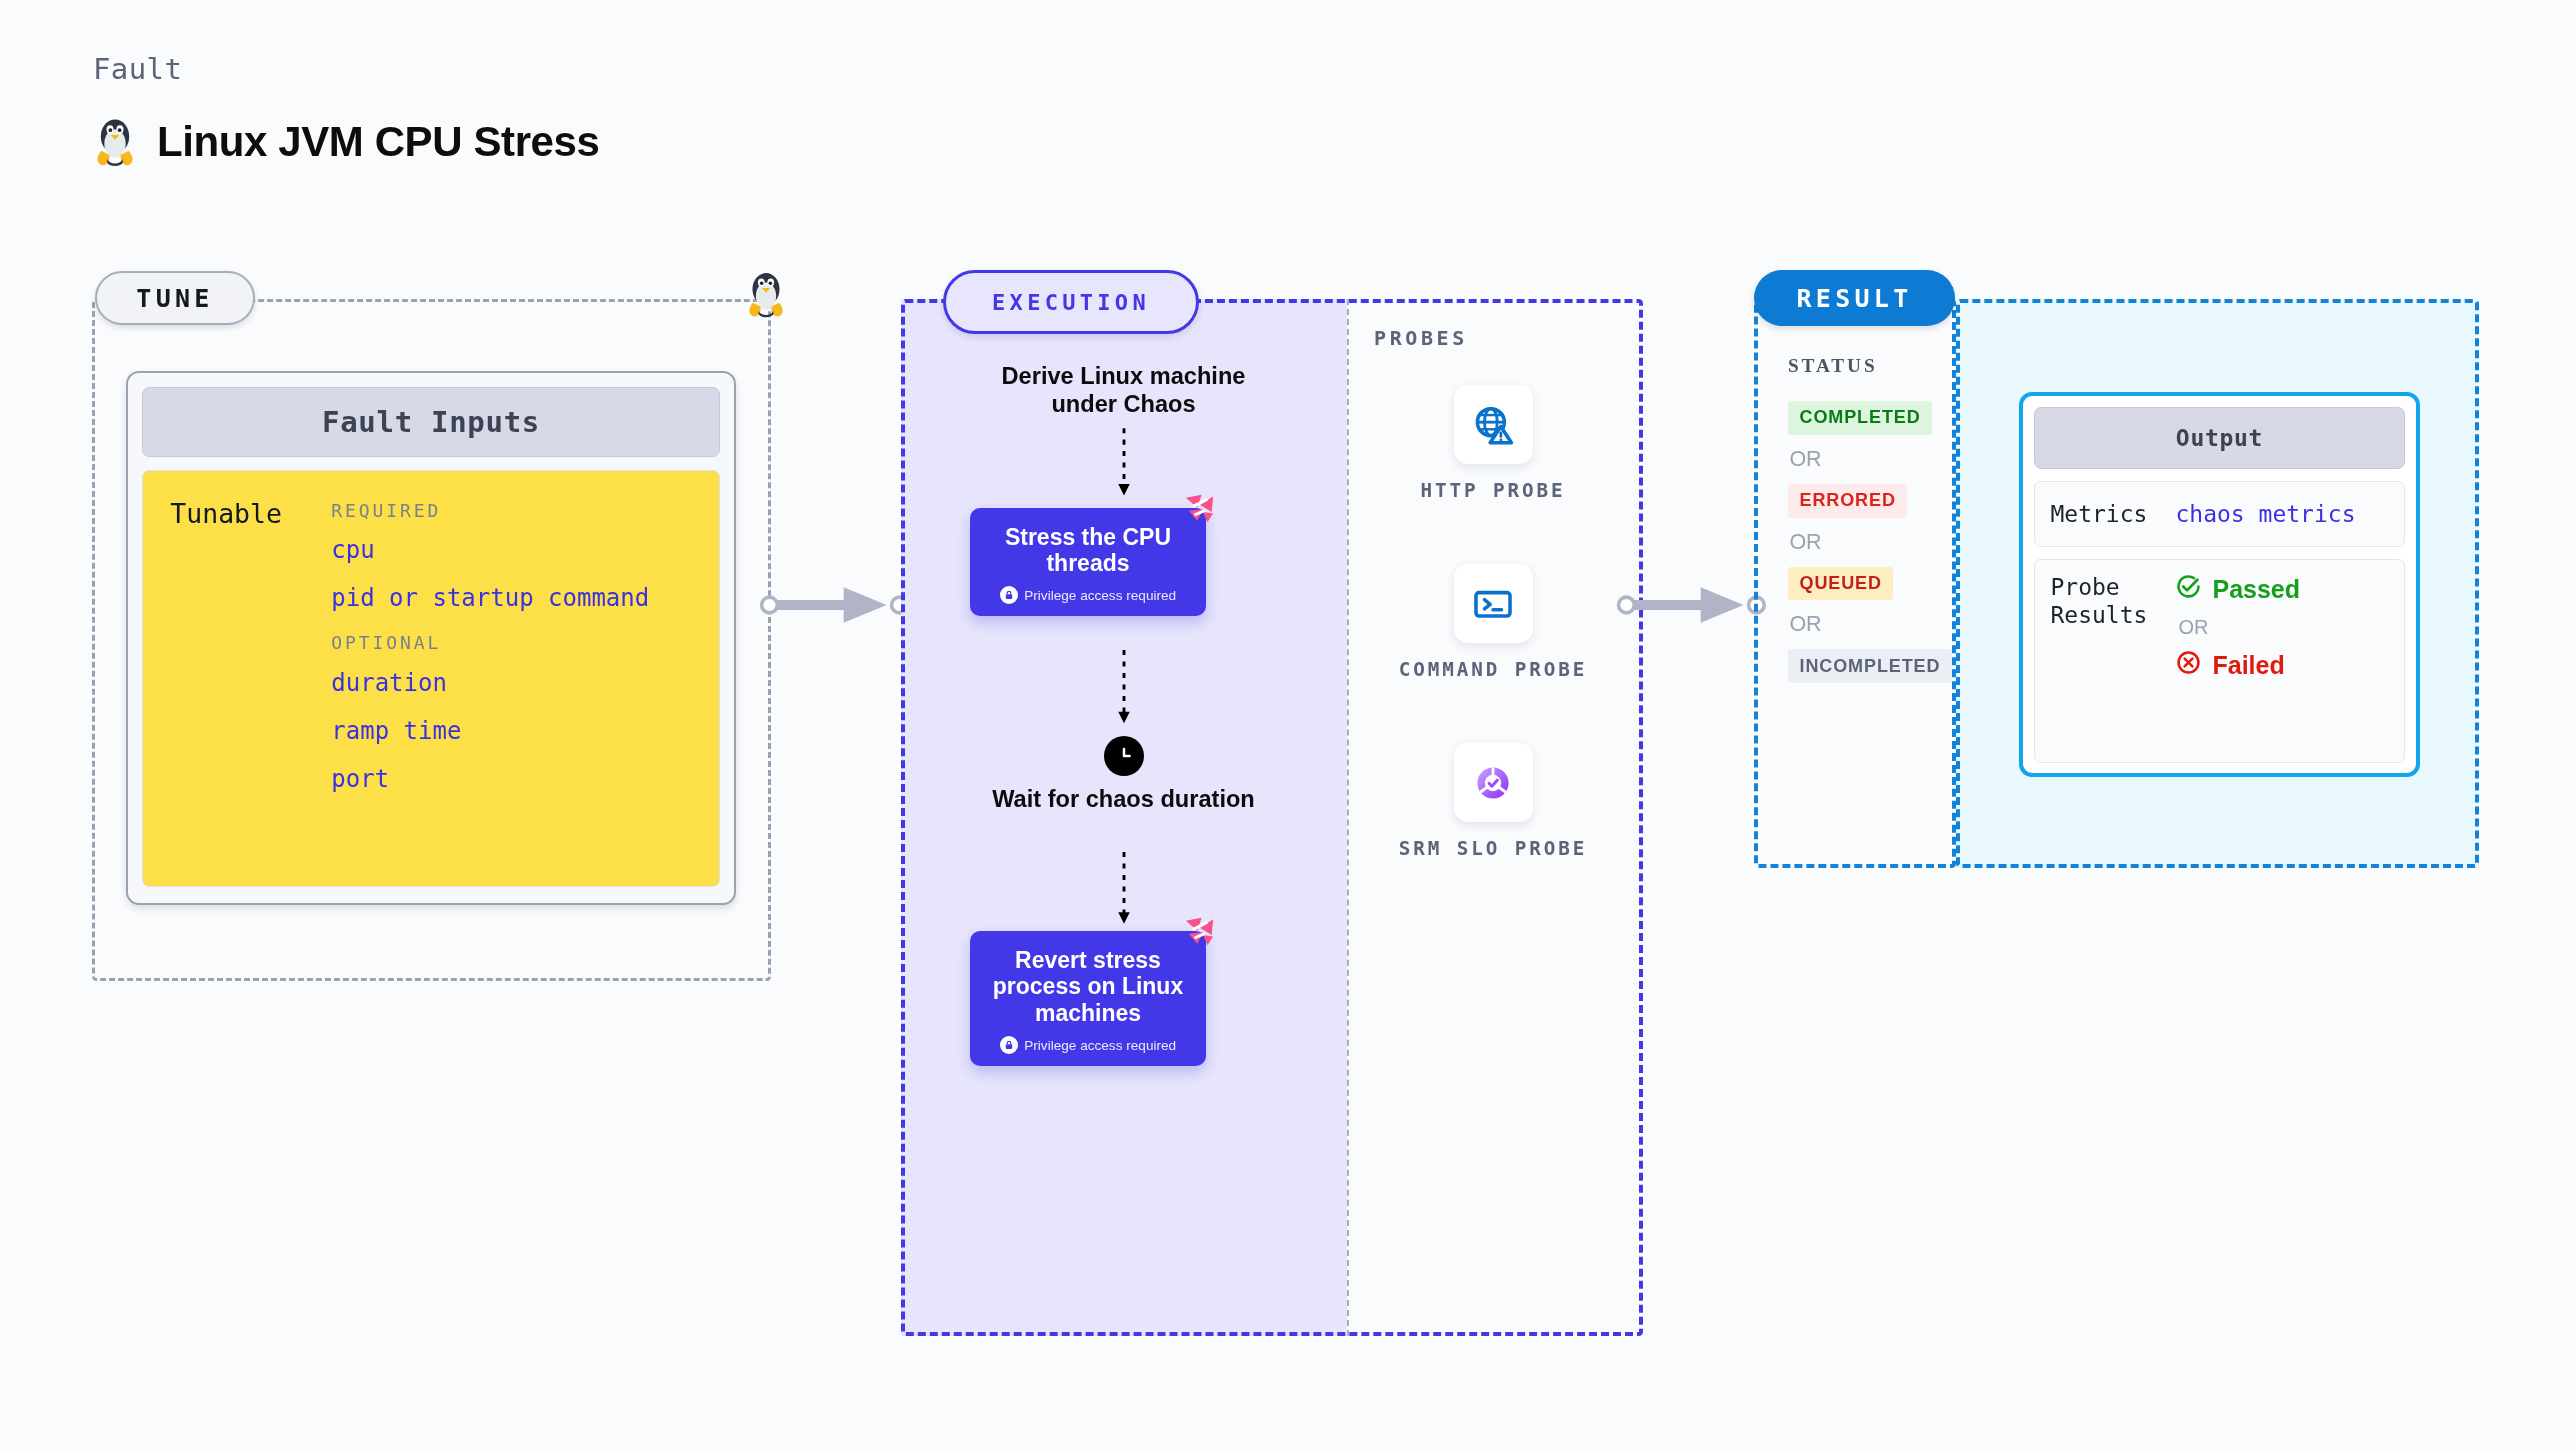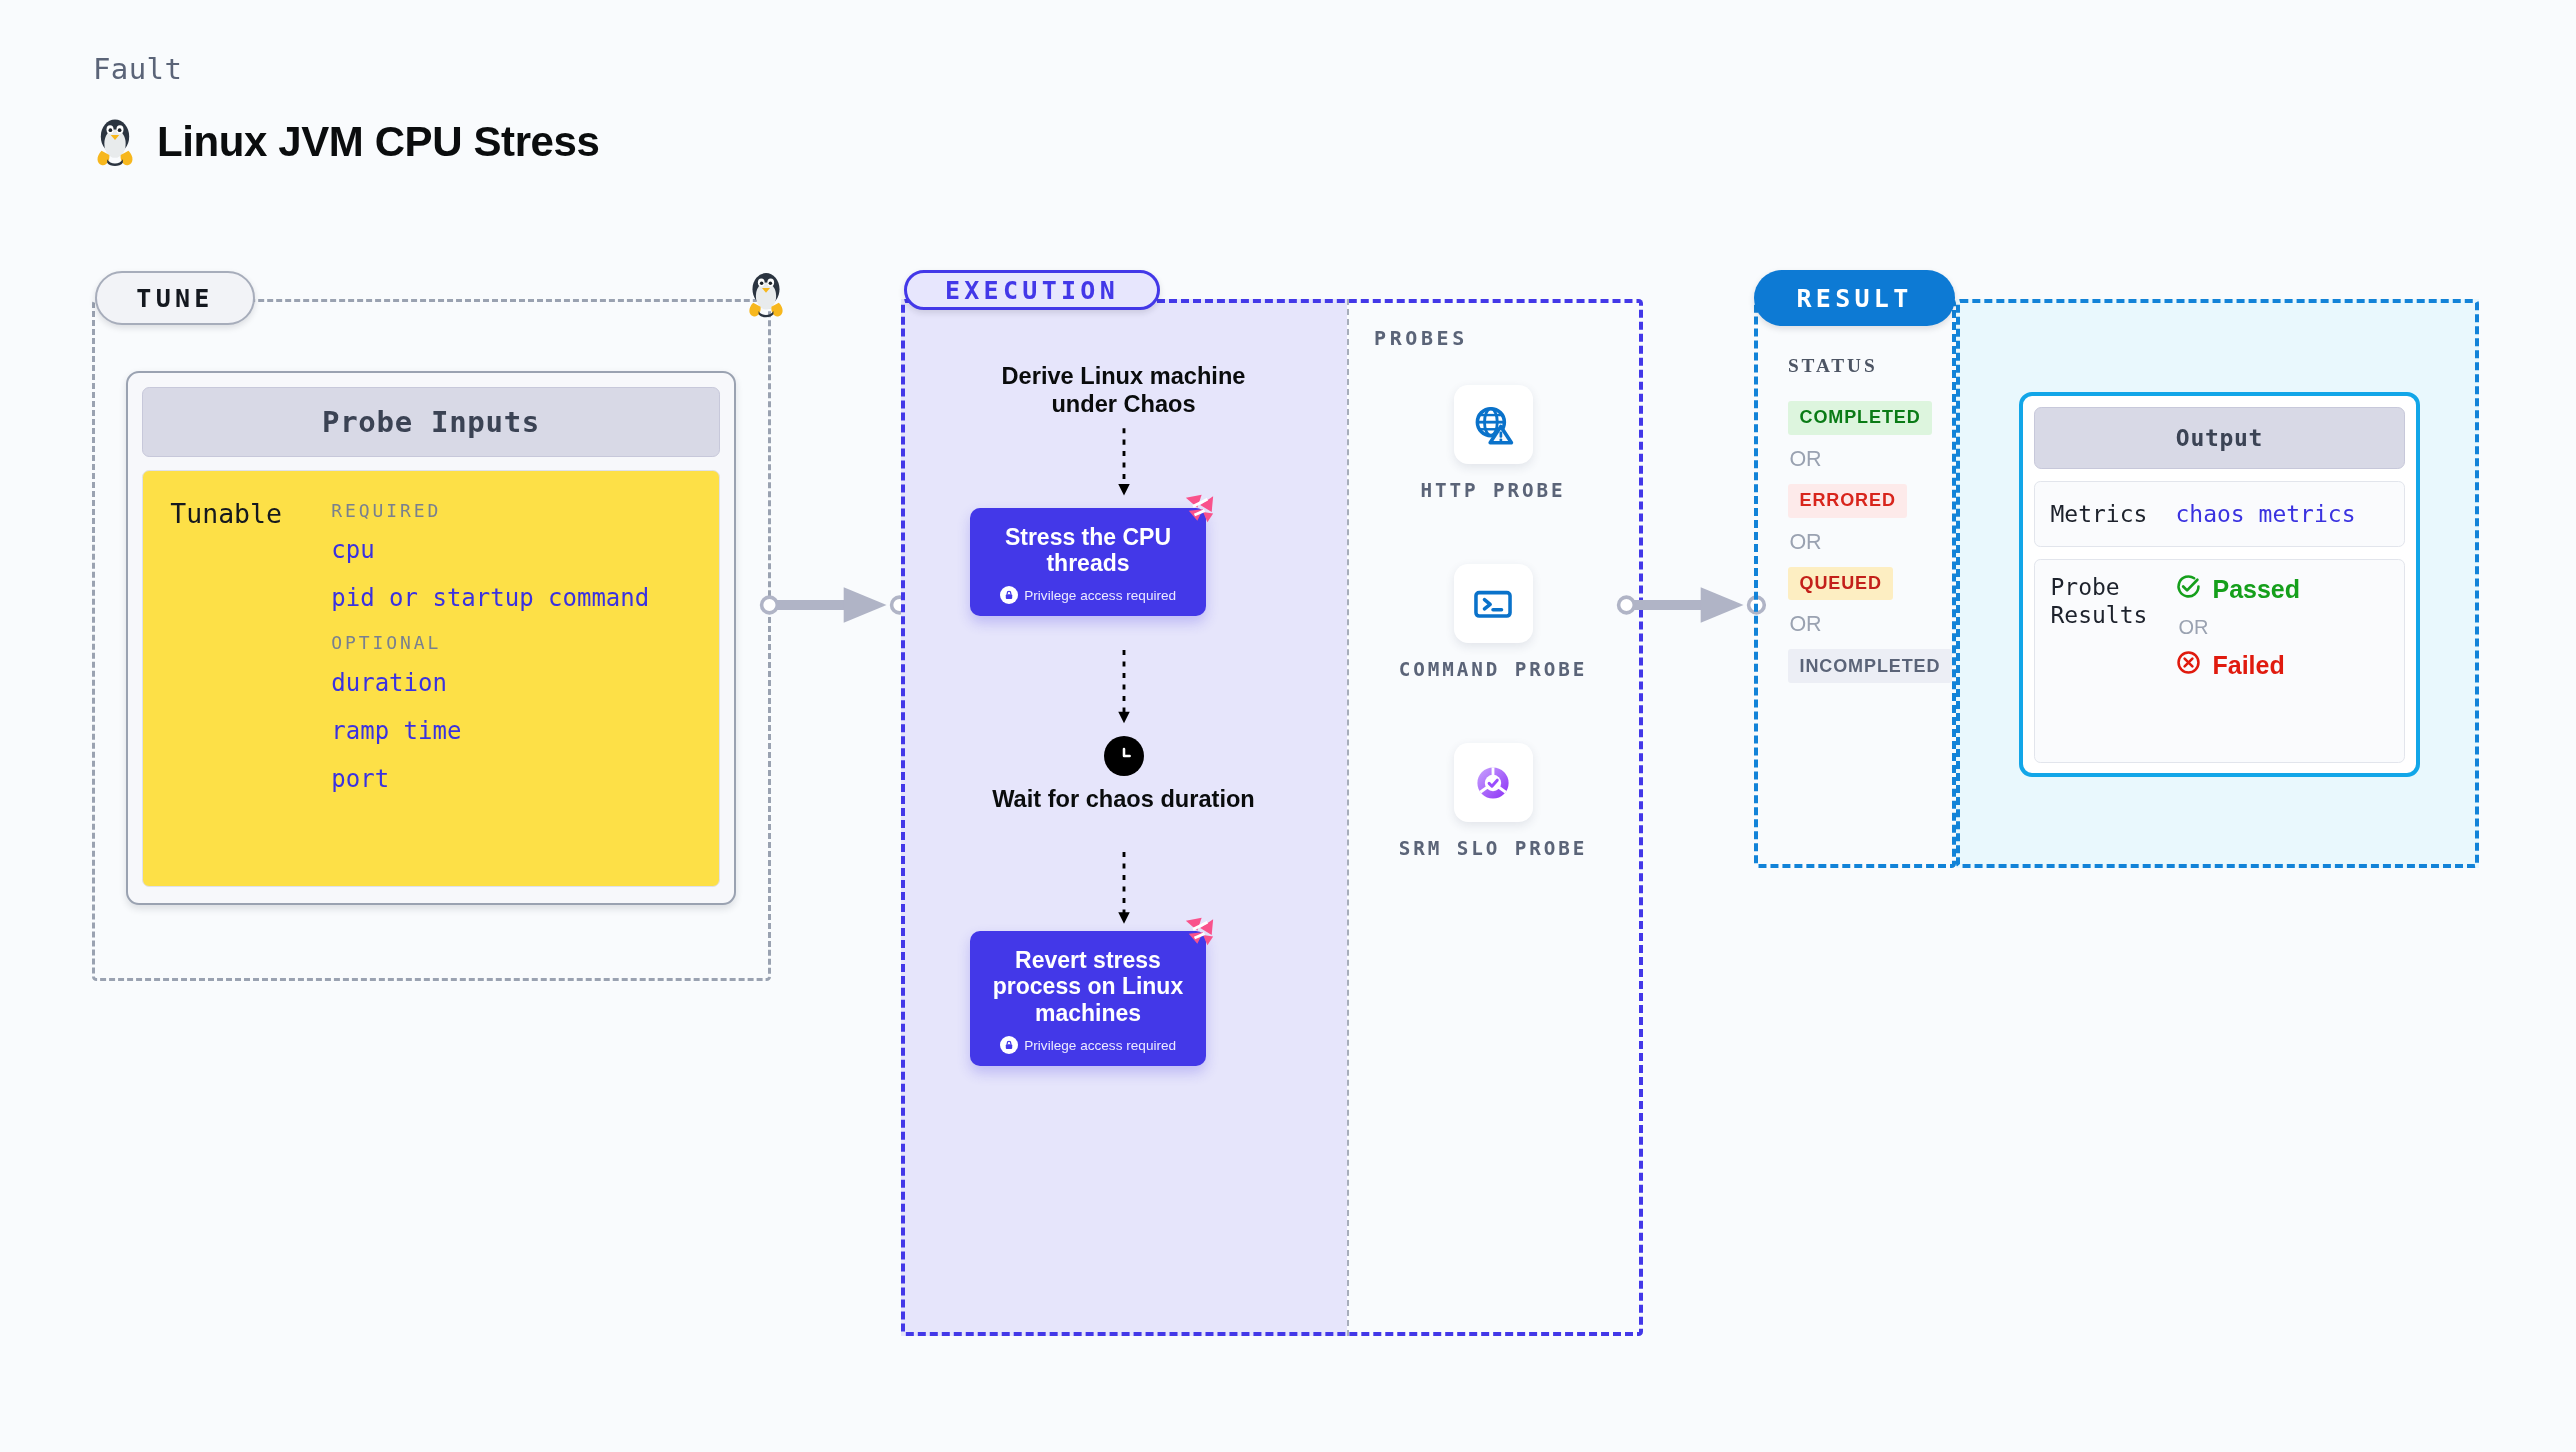--- a/index.html
+++ b/index.html
@@ -40,22 +40,22 @@
     border-radius: 716px;
     font-family: "DejaVu Sans Mono", monospace;
     font-weight: 700; letter-spacing: 4.3px;
   }
   .pill.tune {
     left: 95px; top: 271px; width: 160px; height: 54px;
     background: #f2f3f7; border: 2.9px solid #a7adbb; color: #14181f; font-size: 25px;
     box-shadow: 0 2.9px 6.4px rgba(20,25,40,.13);
   }
   .pill.execution {
-    left: 904px; top: 270px; width: 256px; height: 40px;
-    background: #e7e6fd; border: 3.6px solid #4338e8; color: #4338e8; font-size: 25px;
+    left: 943px; top: 270px; width: 256px; height: 64px;
+    background: #e7e6fd; border: 3.6px solid #4338e8; color: #4338e8; font-size: 22px;
     box-shadow: 0 2.9px 6.4px rgba(20,25,40,.13);
   }
   .pill.result {
     left: 1754px; top: 270px; width: 201px; height: 56px;
     background: #0d7ad4; border: none; color: #ffffff; font-size: 25px;
     box-shadow: 0 2.9px 6.4px rgba(20,25,40,.13);
   }
 
   
   #tune-region { left: 92px; top: 299px; width: 679px; height: 682px; }
@@ -211,21 +211,21 @@
     </span>
     <span class="hdr-title">Linux JVM CPU Stress</span>
   </div>
 
   <div class="pill tune">TUNE</div>
 
   <div class="region" id="tune-region">
     <div class="dashed"></div>
 
     <div class="tune-card">
-      <div class="ui-header">Probe Inputs</div>
+      <div class="ui-header">Fault Inputs</div>
       <div class="ui-body">
         <div class="tunable-label">Tunable</div>
         <div class="tune-col">
           <div class="tune-group">REQUIRED</div>
           <div class="tune-item">cpu</div>
           <div class="tune-item">pid or startup command</div>
           <div class="tune-group">OPTIONAL</div>
           <div class="tune-item">duration</div>
           <div class="tune-item">ramp time</div>
           <div class="tune-item">port</div>

